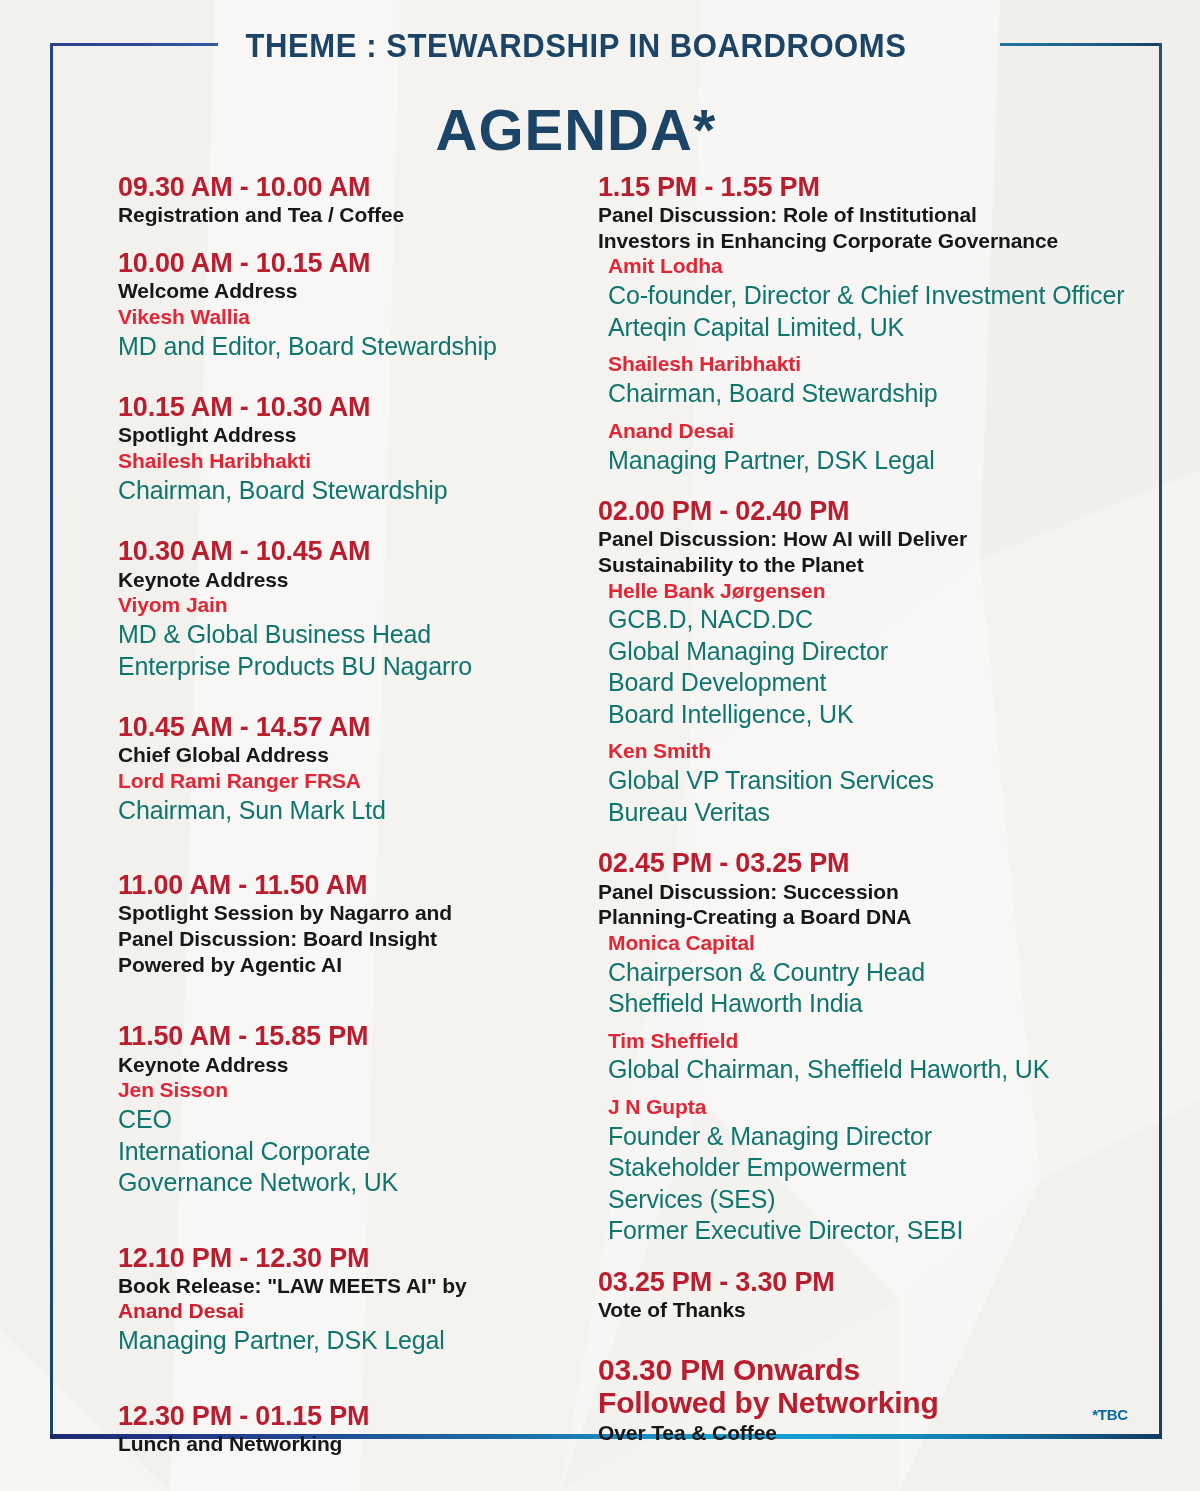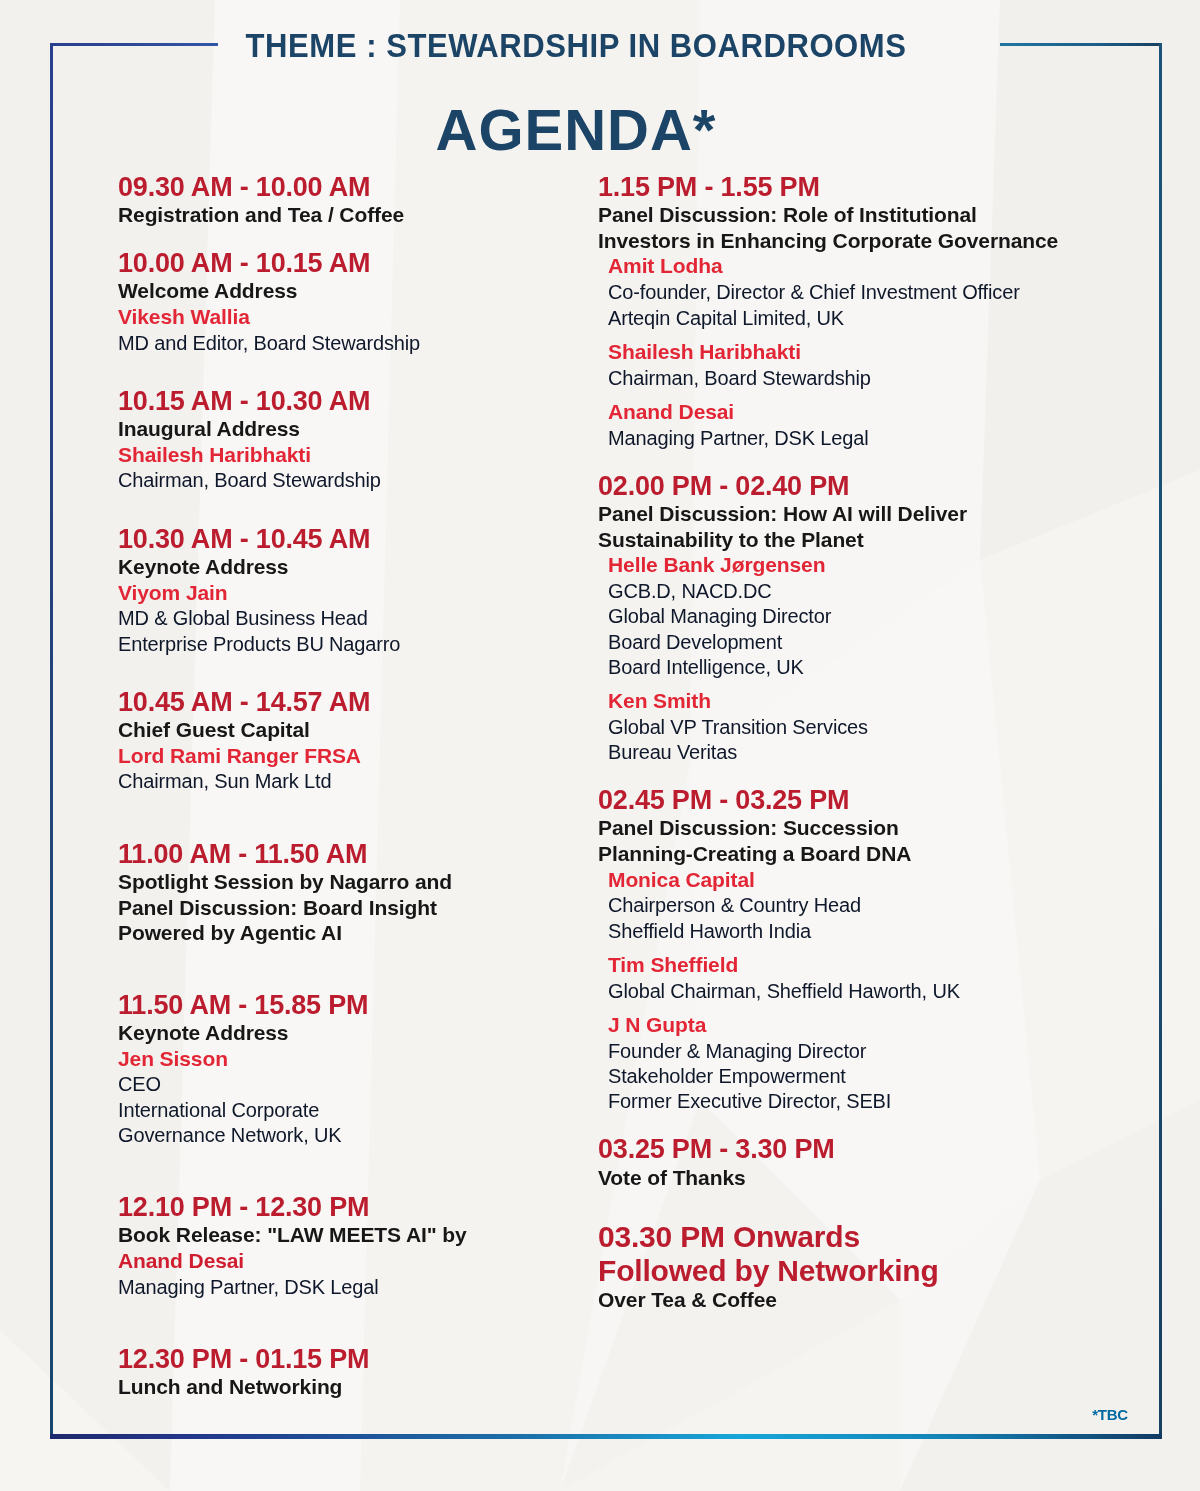--- a/index.html
+++ b/index.html
@@ -135,23 +135,23 @@
     color: #e32636;
     font-weight: bold;
     font-size: 21px;
     line-height: 1.28;
     letter-spacing: -0.1px;
   }
   .t-name.dark {
     color: #d01e30;
   }
   .t-role {
-    color: #0f172a;
+    color: #0f766e;
     font-weight: normal;
-    font-size: 20px;
+    font-size: 25px;
     line-height: 1.26;
     letter-spacing: -0.15px;
   }
   .speaker {
     margin-top: 0;
   }
   .speaker.indent {
     padding-left: 10px;
   }
   .gap-sm { height: 8px; }
@@ -222,21 +222,21 @@
           <div class="t-name">Vikesh Wallia</div>
           <div class="t-role">MD and Editor, Board Stewardship</div>
         </div>
       </div>
       <div class="gap-lg"></div>
       <div class="block">
         <div class="t-time">
           <div>10.15 AM - 10.30 AM</div>
         </div>
         <div class="t-title">
-          <div>Inaugural Address</div>
+          <div>Spotlight Address</div>
         </div>
         <div class="speaker">
           <div class="t-name">Shailesh Haribhakti</div>
           <div class="t-role">Chairman, Board Stewardship</div>
         </div>
       </div>
       <div class="gap-lg"></div>
       <div class="block">
         <div class="t-time">
           <div>10.30 AM - 10.45 AM</div>
@@ -249,21 +249,21 @@
           <div class="t-role">MD &amp; Global Business Head</div>
           <div class="t-role">Enterprise Products BU Nagarro</div>
         </div>
       </div>
       <div class="gap-lg"></div>
       <div class="block">
         <div class="t-time">
           <div>10.45 AM - 14.57 AM</div>
         </div>
         <div class="t-title">
-          <div>Chief Guest Capital</div>
+          <div>Chief Global Address</div>
         </div>
         <div class="speaker">
           <div class="t-name">Lord Rami Ranger FRSA</div>
           <div class="t-role">Chairman, Sun Mark Ltd</div>
         </div>
       </div>
       <div class="gap-xl"></div>
       <div class="block">
         <div class="t-time">
           <div>11.00 AM - 11.50 AM</div>
@@ -377,20 +377,21 @@
         <div class="gap-sm"></div>
         <div class="speaker indent">
           <div class="t-name">Tim Sheffield</div>
           <div class="t-role">Global Chairman, Sheffield Haworth, UK</div>
         </div>
         <div class="gap-sm"></div>
         <div class="speaker indent">
           <div class="t-name">J N Gupta</div>
           <div class="t-role">Founder &amp; Managing Director</div>
           <div class="t-role">Stakeholder Empowerment</div>
+          <div class="t-role">Services (SES)</div>
           <div class="t-role">Former Executive Director, SEBI</div>
         </div>
       </div>
       <div class="gap-md"></div>
       <div class="block">
         <div class="t-time">
           <div>03.25 PM - 3.30 PM</div>
         </div>
         <div class="t-title">
           <div>Vote of Thanks</div>

